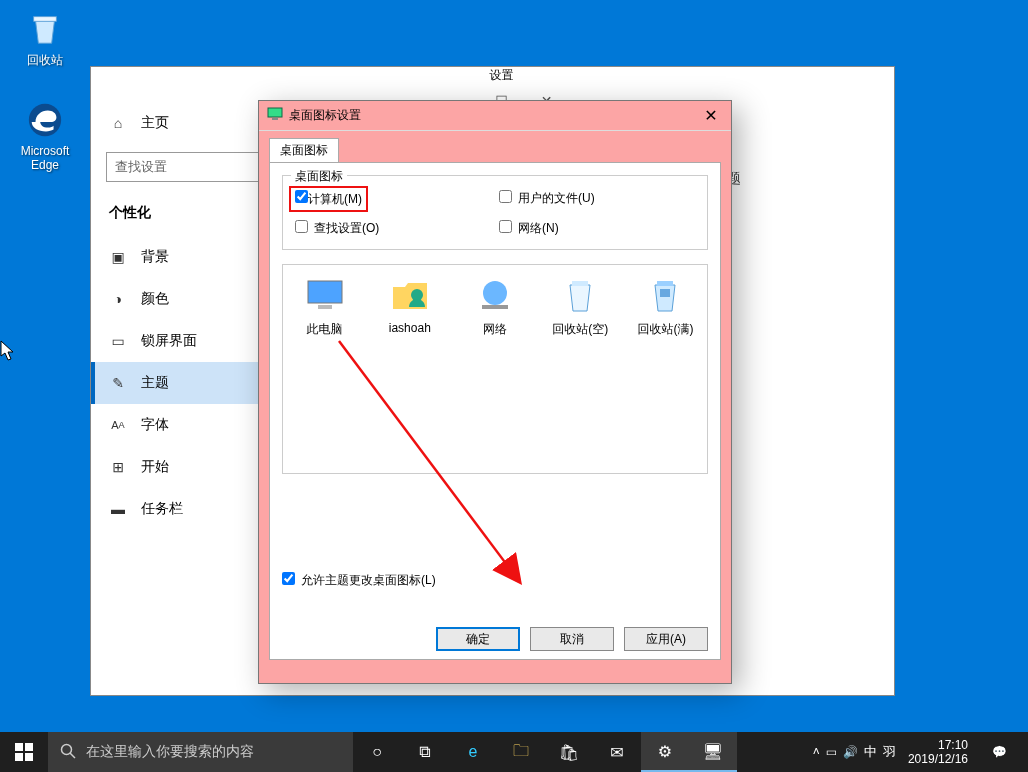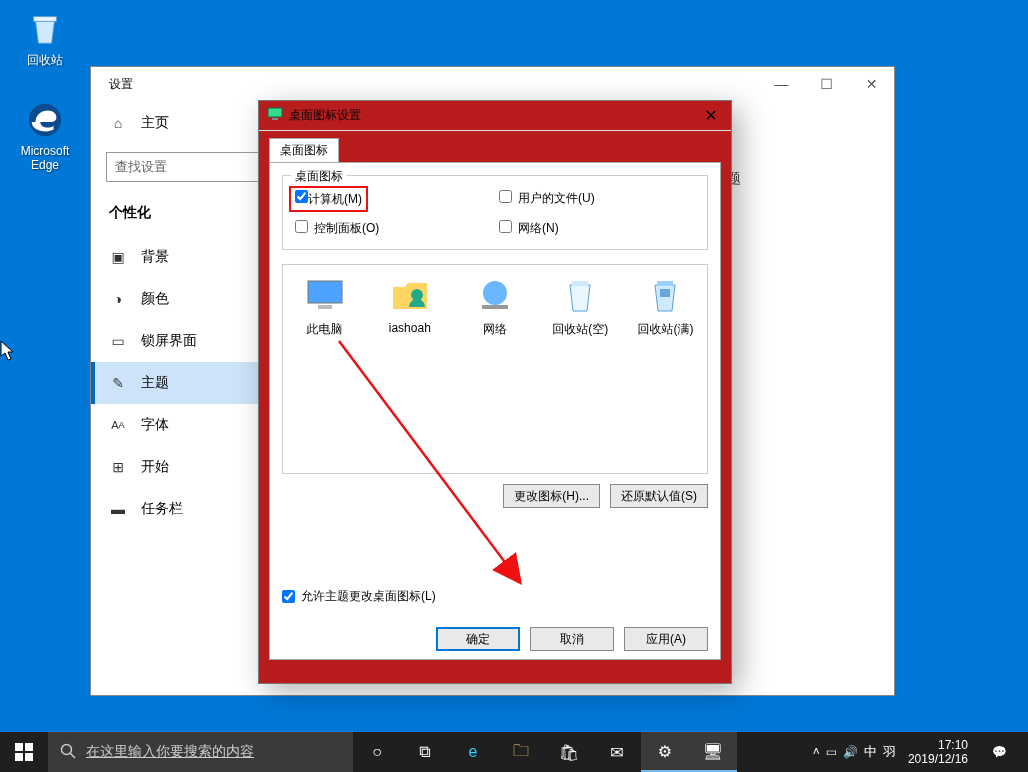--- a/index.html
+++ b/index.html
@@ -11,66 +11,66 @@
 .desktop-icon .lbl { text-shadow: 1px 1px 2px rgba(0,0,0,.6); }
 .recycle-bin { top: 8px; left: 10px; }
 .edge { top: 100px; left: 10px; }
 .recycle-svg { width: 38px; height: 38px; }
 .edge-svg { width: 38px; height: 38px; }
 
 .cursor { position: absolute; top: 340px; left: 0px; width: 16px; height: 22px; z-index: 100; }
 
 
 .settings-window { position: absolute; top: 66px; left: 90px; width: 805px; height: 630px; background: #fff; border: 1px solid #888; }
-.settings-titlebar { height: 34px; display: flex; align-items: center; justify-content: space-between; padding-left: 18px; }
+.settings-titlebar { height: 34px; display: flex; align-items: center; justify-content: space-between; padding-left: 18px; flex-direction: column; }
 .settings-titlebar .title { font-size: 12px; }
 .win-ctrl { display: flex; }
 .win-ctrl div { width: 45px; height: 34px; display: flex; align-items: center; justify-content: center; color: #555; font-size: 14px; }
 .settings-body { display: flex; height: calc(100% - 34px); }
 .settings-sidebar { width: 170px; padding-top: 5px; }
 .sb-home { display: flex; align-items: center; gap: 14px; padding: 8px 18px; font-size: 14px; }
 .sb-search { margin: 12px 0 18px 15px; border: 1px solid #999; height: 30px; width: 155px; display: flex; align-items: center; padding: 0 8px; color: #666; font-size: 13px; }
 .sb-section-title { font-size: 14px; padding: 4px 18px 14px; font-weight: 700; }
 .sb-item { display: flex; align-items: center; gap: 14px; padding: 12px 18px; font-size: 14px; position: relative; }
 .sb-item.active { background: #cde3f8; }
 .sb-item.active::before { content:""; position:absolute; left:0; top:0; bottom:0; width:4px; background:#0067c0; }
 .sb-icon { width: 18px; height: 18px; display: inline-flex; align-items: center; justify-content: center; color: #333; }
 .settings-main { flex: 1; padding: 20px 30px; }
 .main-heading { font-size: 26px; font-weight: 400; margin-bottom: 14px; }
 .main-text { font-size: 14px; color: #333; }
 
 
-.dialog { position: absolute; top: 100px; left: 258px; width: 474px; height: 584px; background: #b91c1c; border: 1px solid #777; box-shadow: 8px 8px 28px rgba(0,0,0,.3); z-index: 10; }
+.dialog { position: absolute; top: 100px; left: 258px; width: 474px; height: 584px; background: #fca5a5; border: 1px solid #777; box-shadow: 8px 8px 28px rgba(0,0,0,.3); z-index: 10; }
 .dialog-titlebar { height: 30px; display: flex; align-items: center; justify-content: space-between; padding-left: 8px; border-bottom: 1px solid #ddd; }
 .dialog-titlebar .t { display: flex; align-items: center; gap: 6px; font-size: 12px; }
 .dialog-titlebar .x { width: 40px; height: 28px; display: flex; align-items: center; justify-content: center; font-size: 16px; }
 .tab-strip { padding: 6px 10px 0; }
 .tab { display: inline-block; border: 1px solid #aaa; border-bottom: 1px solid #fff; padding: 3px 10px; font-size: 12px; background: #fff; position: relative; top: 1px; }
 .tab-body { margin: 0 10px 10px; border: 1px solid #aaa; padding: 12px 12px 10px; height: 498px; position: relative; background: #fff; }
 .group { border: 1px solid #ccc; padding: 14px 12px 12px; margin-bottom: 14px; position: relative; }
 .group-label { position: absolute; top: -8px; left: 8px; background: #fff; padding: 0 4px; font-size: 12px; }
 .chk-grid { display: grid; grid-template-columns: 1fr 1fr; row-gap: 12px; column-gap: 8px; }
 .chk { display: flex; gap: 6px; font-size: 12px; }
 .chk input { width: 13px; height: 13px; }
 .highlight { border: 2px solid #e11; padding: 2px 4px; margin: -4px -6px; }
 .icon-list { border: 1px solid #ccc; height: 210px; padding: 10px; }
 .icon-row { display: flex; gap: 22px; }
 .icon-cell { width: 64px; text-align: center; font-size: 12px; }
 .icon-cell .pic { width: 40px; height: 40px; margin: 0 auto 6px; display: flex; align-items: center; justify-content: center; }
 .btn-row { display: flex; gap: 10px; justify-content: flex-end; margin-top: 10px; }
 .btn-row.bottom { position: absolute; bottom: 8px; right: 12px; }
-.allow-chk { position: absolute; left: 12px; bottom: 54px; display: flex; align-items: center; gap: 6px; font-size: 12px; }
+.allow-chk { position: absolute; left: 12px; bottom: 70px; display: flex; align-items: flex-start; gap: 6px; font-size: 12px; }
 button.win { min-width: 84px; height: 24px; font-size: 12px; border: 1px solid #888; background: #e9e9e9; padding: 0 10px; }
 button.win.primary { border: 2px solid #0078d7; background: #e9e9e9; }
 .arrow-overlay { position: absolute; left: 70px; top: 230px; width: 380px; height: 280px; pointer-events: none; z-index: 20; }
 
 
 .taskbar { position: absolute; bottom: 0; left: 0; right: 0; height: 40px; background: #1f1f1f; display: flex; align-items: center; color: #fff; }
 .tb-start { width: 48px; height: 40px; display: flex; align-items: center; justify-content: center; }
-.tb-search { width: 305px; height: 40px; background: #3a3a3a; display: flex; align-items: center; padding: 0 12px; gap: 10px; color: #ccc; font-size: 14px; text-decoration: underline; }
+.tb-search { width: 305px; height: 40px; background: #3a3a3a; display: flex; align-items: center; padding: 0 12px; gap: 10px; color: #ccc; font-size: 14px; }
 .tb-icons { display: flex; height: 40px; }
 .tb-icons > div { width: 48px; height: 40px; display: flex; align-items: center; justify-content: center; }
 .tb-icons > div.active { background: #3a3a3a; border-bottom: 2px solid #76b9ed; }
 .tb-tray { margin-left: auto; display: flex; align-items: center; gap: 6px; padding-right: 8px; font-size: 12px; }
 .tb-tray .ime { font-size: 13px; }
 .tb-clock { text-align: right; line-height: 1.2; font-size: 12px; padding: 0 6px; }
 .tb-notif { width: 40px; display: flex; align-items: center; justify-content: center; }
 </style>
 </head>
 <body>
@@ -177,21 +177,21 @@
       <div class="chk-grid">
         <label class="chk">
           <span class="highlight"><input type="checkbox" checked="" style=""><span>计算机(M)</span></span>
         </label>
         <label class="chk">
           <input type="checkbox" style="">
             <span>用户的文件(U)</span>
         </label>
         <label class="chk">
           <input type="checkbox" style="">
-            <span>控制面板(O)</span>
+            <span>查找设置(O)</span>
         </label>
         <label class="chk">
           <input type="checkbox" style="">
             <span>网络(N)</span>
         </label>
       </div>
     </div>
     <div class="icon-list">
       <div class="icon-row">
         <div class="icon-cell">
@@ -235,24 +235,20 @@
           <div class="pic">
               <svg width="32" height="36" viewBox="0 0 32 36">
                 <path fill="#cfeaff" stroke="#5aa0d8" d="M6 8h20l-3 26H9z"></path>
                 <path fill="#9bd0ff" d="M8 4h16v5H8z"></path>
                 <rect x="11" y="12" width="10" height="8" fill="#68a8e0"></rect>
               </svg>
             </div>
           <span>回收站(满)</span>
         </div>
       </div>
-    </div>
-    <div class="btn-row">
-      <button class="win"><span>更改图标(H)...</span></button>
-      <button class="win"><span>还原默认值(S)</span></button>
     </div>
     <label class="allow-chk">
       <input type="checkbox" checked="" style="">
         <span>允许主题更改桌面图标(L)</span>
     </label>
     <div class="btn-row bottom">
       <button class="win primary"><span>确定</span></button>
       <button class="win"><span>取消</span></button>
       <button class="win"><span>应用(A)</span></button>
     </div>

